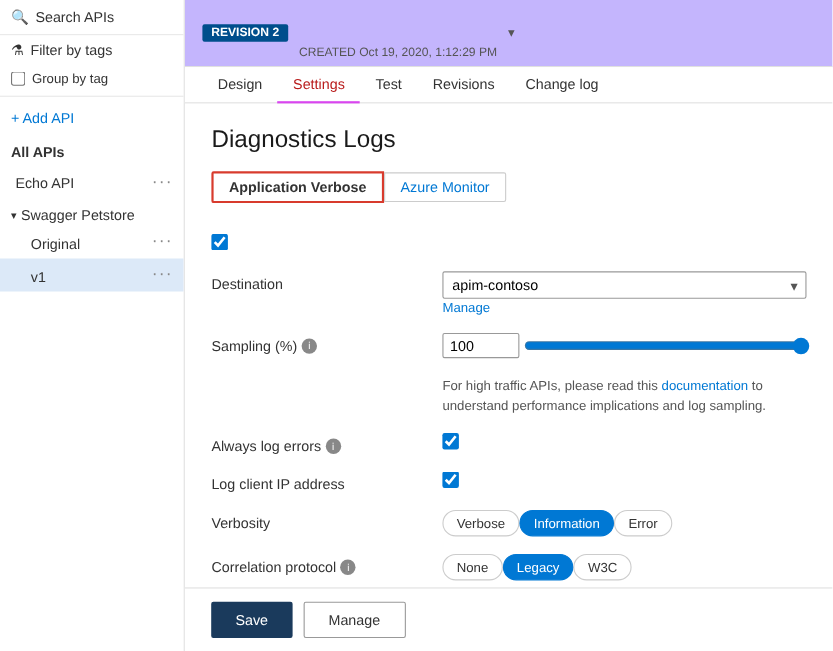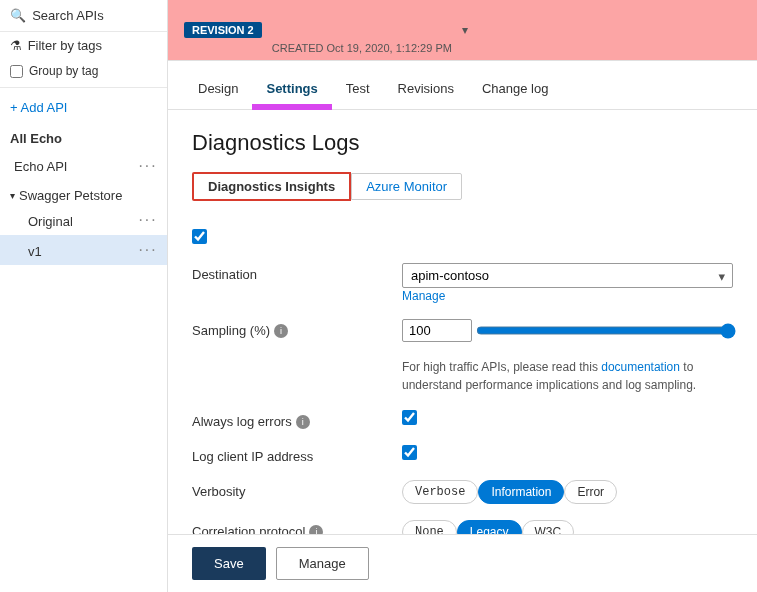--- a/index.html
+++ b/index.html
@@ -52,55 +52,54 @@
       flex-direction: column;
       overflow: hidden;
     }
 
     
     .topbar {
       display: flex;
       align-items: center;
       padding: 6px 16px;
       border-bottom: 1px solid #e0e0e0;
-      background: #fca5a5;
+      background: #c4b5fd;
       gap: 10px;
       min-height: 36px;
     }
     .revision-badge {
       background: #004e8c;
       color: #fff;
       font-size: 11px;
       font-weight: 700;
       padding: 2px 8px;
       border-radius: 2px;
     }
     .created-text { font-size: 11px; color: #555; margin-top: 36px; }
     .topbar-arrow { color: #555; font-size: 12px; cursor: pointer; }
 
     
     .tabbar {
       display: flex;
       border-bottom: 1px solid #e0e0e0;
       background: #fff;
       padding: 0 16px;
-      margin-top: 12px;
     }
     .tab {
       padding: 8px 14px;
       cursor: pointer;
       font-size: 13px;
       color: #333;
       border-bottom: 2px solid transparent;
       margin-bottom: -1px;
     }
     .tab.active {
-      color: #0c4a6e;
-      border-bottom: 6px solid #d946ef;
-      font-weight: 700;
+      color: #b91c1c;
+      border-bottom: 2px solid #d946ef;
+      font-weight: 400;
     }
 
     
     .content {
       flex: 1;
       overflow-y: auto;
       padding: 20px 24px 16px;
     }
     .page-title {
       font-size: 22px;
@@ -200,21 +199,21 @@
       display: flex; gap: 0; align-items: center;
     }
     .toggle-btn {
       padding: 4px 12px;
       border: 1px solid #ccc;
       cursor: pointer;
       font-size: 12px;
       background: #fff;
       color: #333;
     }
-    .toggle-btn:first-child { border-radius: 20px 0 0 20px; font-family: Liberation Mono, monospace; }
+    .toggle-btn:first-child { border-radius: 20px 0 0 20px; }
     .toggle-btn:last-child { border-radius: 0 20px 20px 0; }
     .toggle-btn.active-toggle {
       background: #0078d4;
       color: #fff;
       border-color: #0078d4;
       border-radius: 20px;
       z-index: 1;
     }
     .toggle-btn:not(.active-toggle) { border-radius: 20px; }
 
@@ -246,21 +245,21 @@
   <div class="sidebar-filter">
     <span>⚗</span>
     <span>Filter by tags</span>
   </div>
   <div class="sidebar-group">
     <input type="checkbox" style="">
     <span>Group by tag</span>
   </div>
   <hr class="divider">
   <div class="sidebar-add">+ Add API</div>
-  <div class="sidebar-section-label">All Echo</div>
+  <div class="sidebar-section-label">All APIs</div>
   <div class="sidebar-item">
     <span class="sidebar-item-label">Echo API</span>
     <span class="sidebar-dots">···</span>
   </div>
   <div class="sidebar-group-label">
     <span class="chevron-down">▾</span>
     <span>Swagger Petstore</span>
   </div>
   <div class="sidebar-sub-item">
     <span>Original</span>
@@ -285,21 +284,21 @@
     <div class="tab active">Settings</div>
     <div class="tab">Test</div>
     <div class="tab">Revisions</div>
     <div class="tab">Change log</div>
   </div>
 
   <div class="content">
     <div class="page-title">Diagnostics Logs</div>
 
     <div class="subtab-bar">
-      <div class="subtab active-subtab">Diagnostics Insights</div>
+      <div class="subtab active-subtab">Application Verbose</div>
       <div class="subtab">Azure Monitor</div>
     </div>
 
     <div class="form-section">
 
       <div class="form-row">
         <div class="form-control">
           <input type="checkbox" class="checkbox-blue" checked="" style="">
         </div>
       </div>

